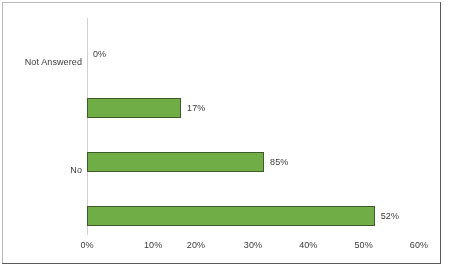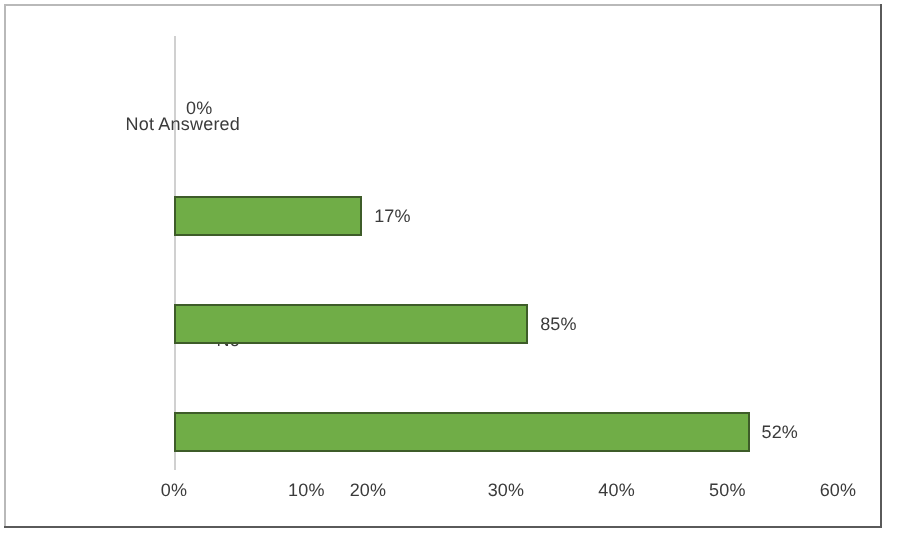--- a/index.html
+++ b/index.html
@@ -67,21 +67,20 @@
     line-height: 10px;
     letter-spacing: 0.1px;
     white-space: nowrap;
   }
   #cat-labels {
     position: absolute;
     left: 0px;
     top: 18px;
     width: 82px;
     height: 217px;
-    padding-left: 38px;
   }
 
   
   .val-label {
     position: absolute;
     font-size: 9px;
     color: #3b3b3b;
     line-height: 10px;
     letter-spacing: 0.1px;
     white-space: nowrap;
@@ -135,20 +134,20 @@
     <div class="bar" style="left: 0px; top: 134px; width: 177.067px; background: rgb(112, 173, 71); border-color: rgb(62, 92, 41);"></div>
     <div class="val-label" style="left: 183.067px; top: 139px;">85%</div>
 
     <div class="bar" style="left: 0px; top: 188px; width: 287.733px; background: rgb(112, 173, 71); border-color: rgb(62, 92, 41);"></div>
     <div class="val-label" style="left: 293.733px; top: 193px;">52%</div>
   </div>
 
   <div id="x-axis">
     <div class="x-tick" style="left:0px;">0%</div>
     <div class="x-tick" style="left: 55.3333px; text-align: right;">10%</div>
-    <div class="x-tick" style="left: 97px;">20%</div>
+    <div class="x-tick" style="left: 109px;">20%</div>
     <div class="x-tick" style="left:166px;">30%</div>
     <div class="x-tick" style="left: 221.333px;">40%</div>
     <div class="x-tick" style="left: 276.667px; text-align: center;">50%</div>
     <div class="x-tick" style="left: 332px; text-align: center;">60%</div>
   </div>
 
 </div>
 
 </body></html>

